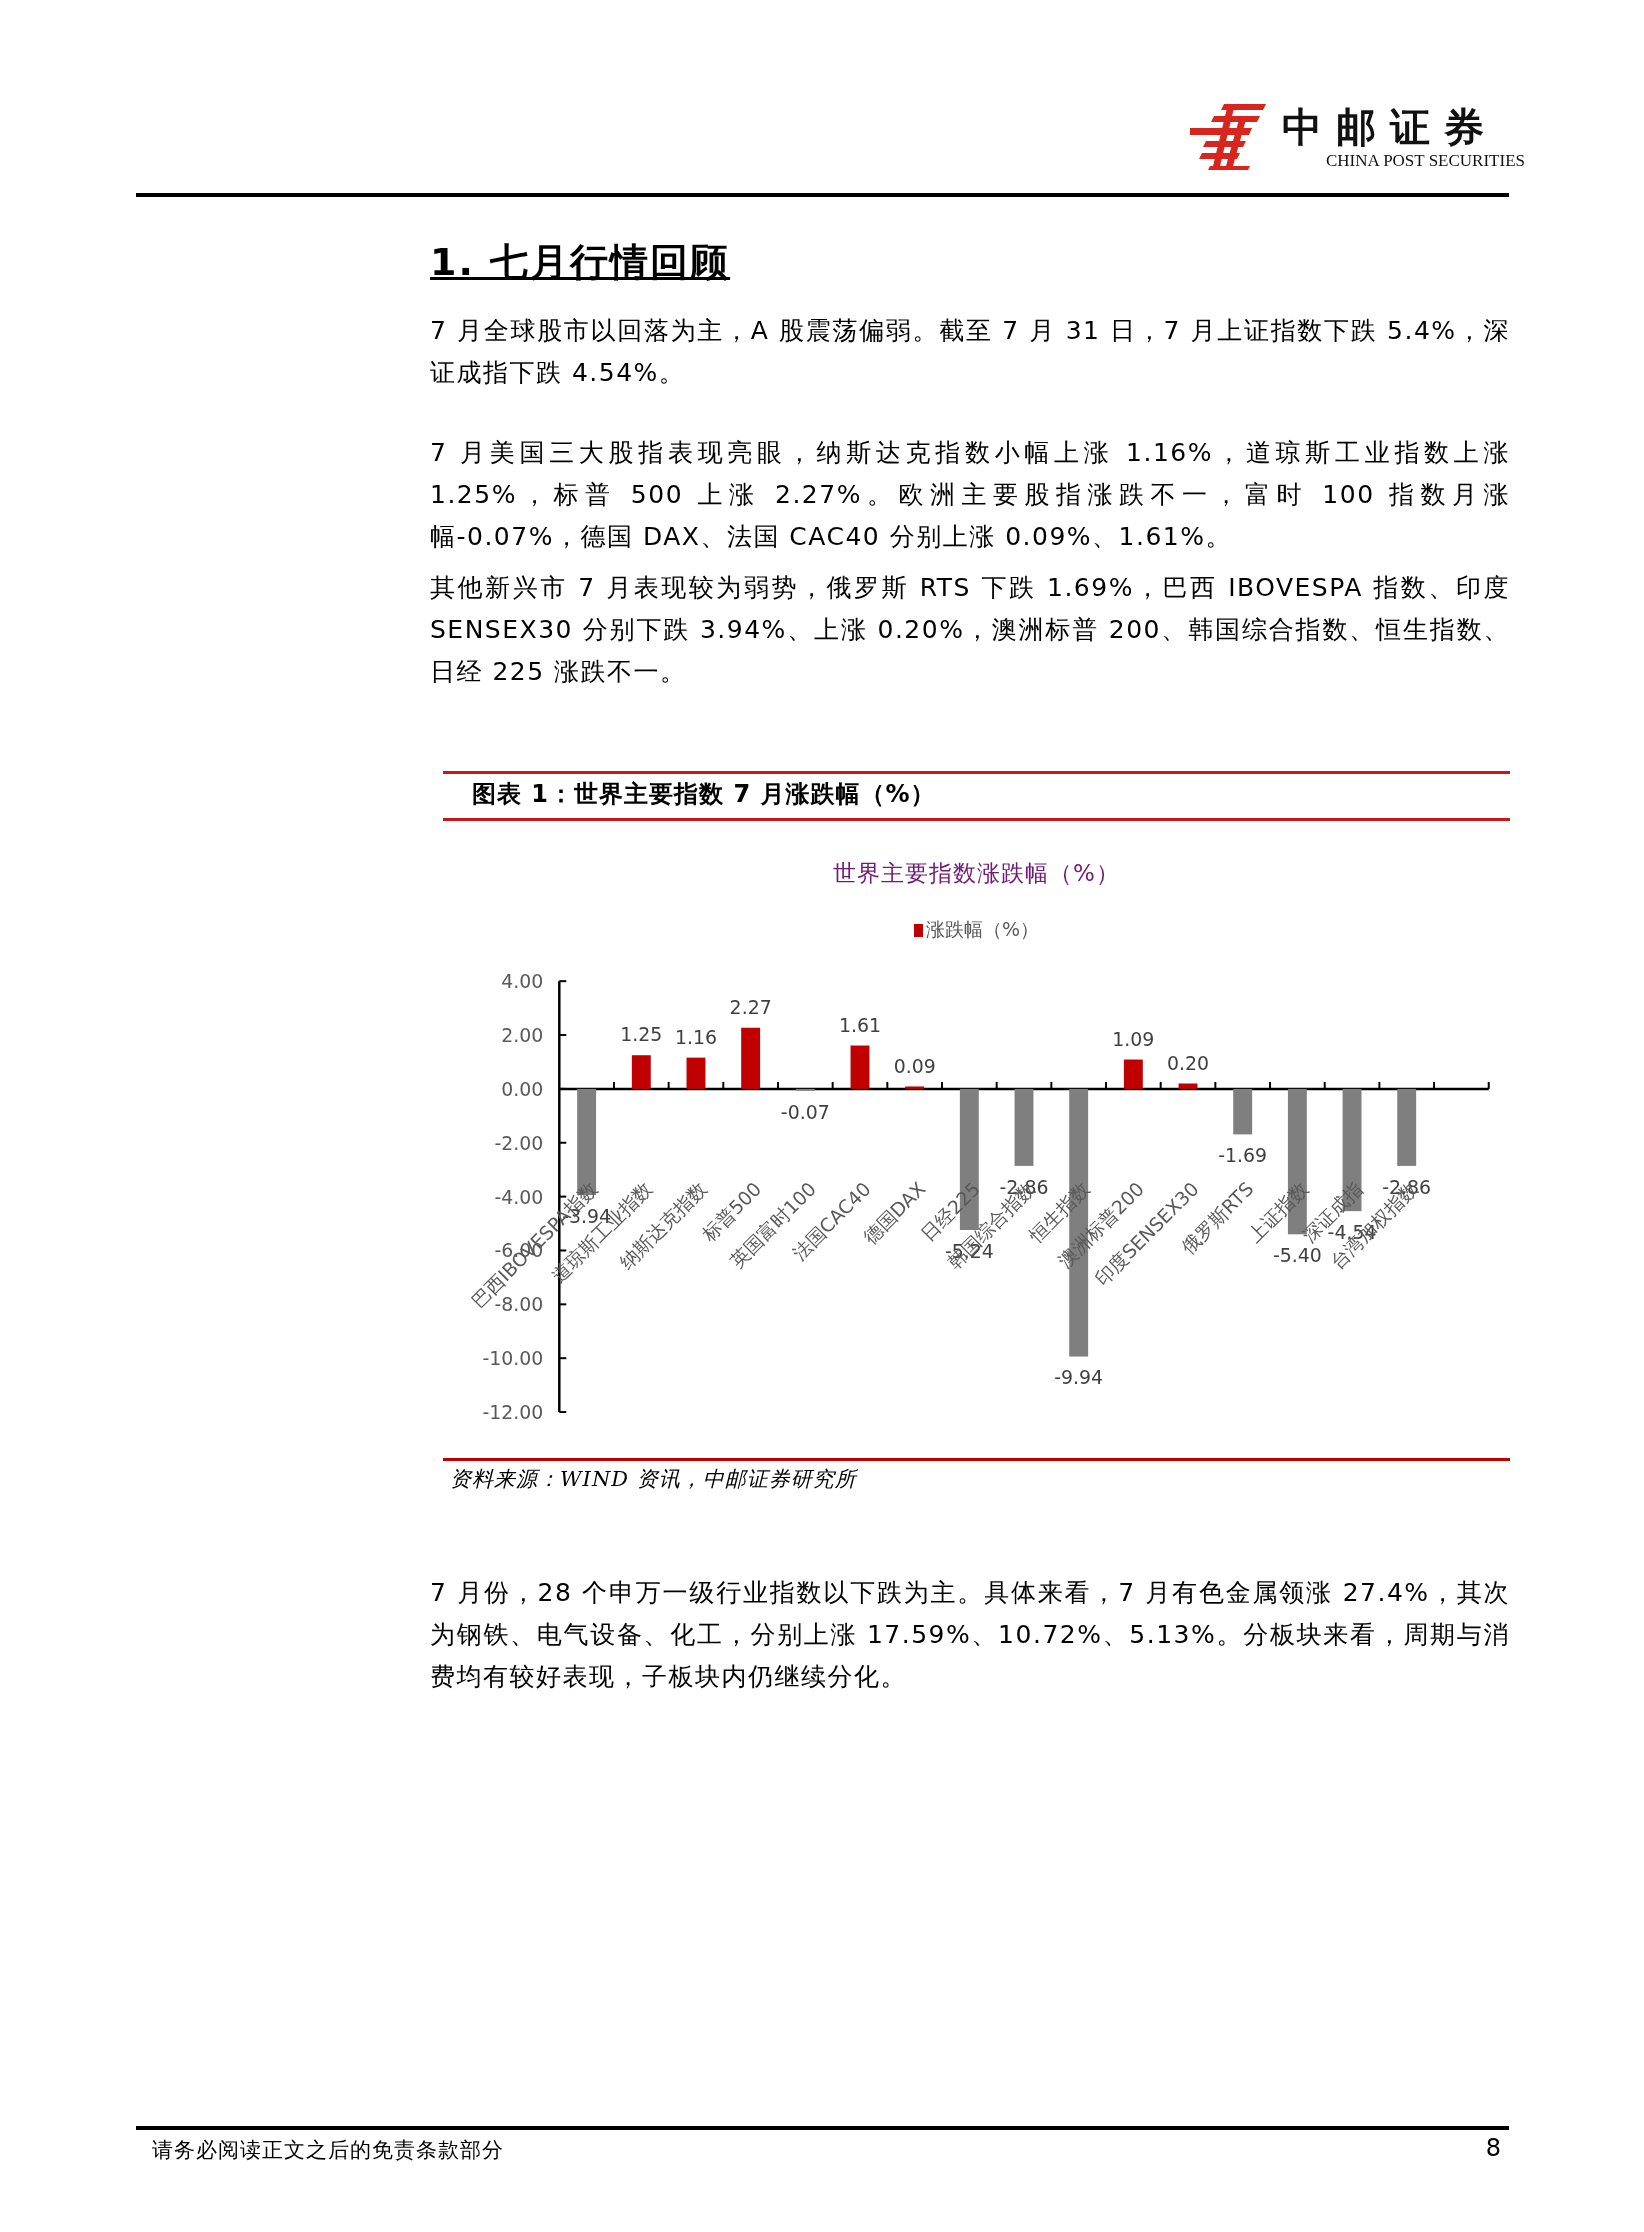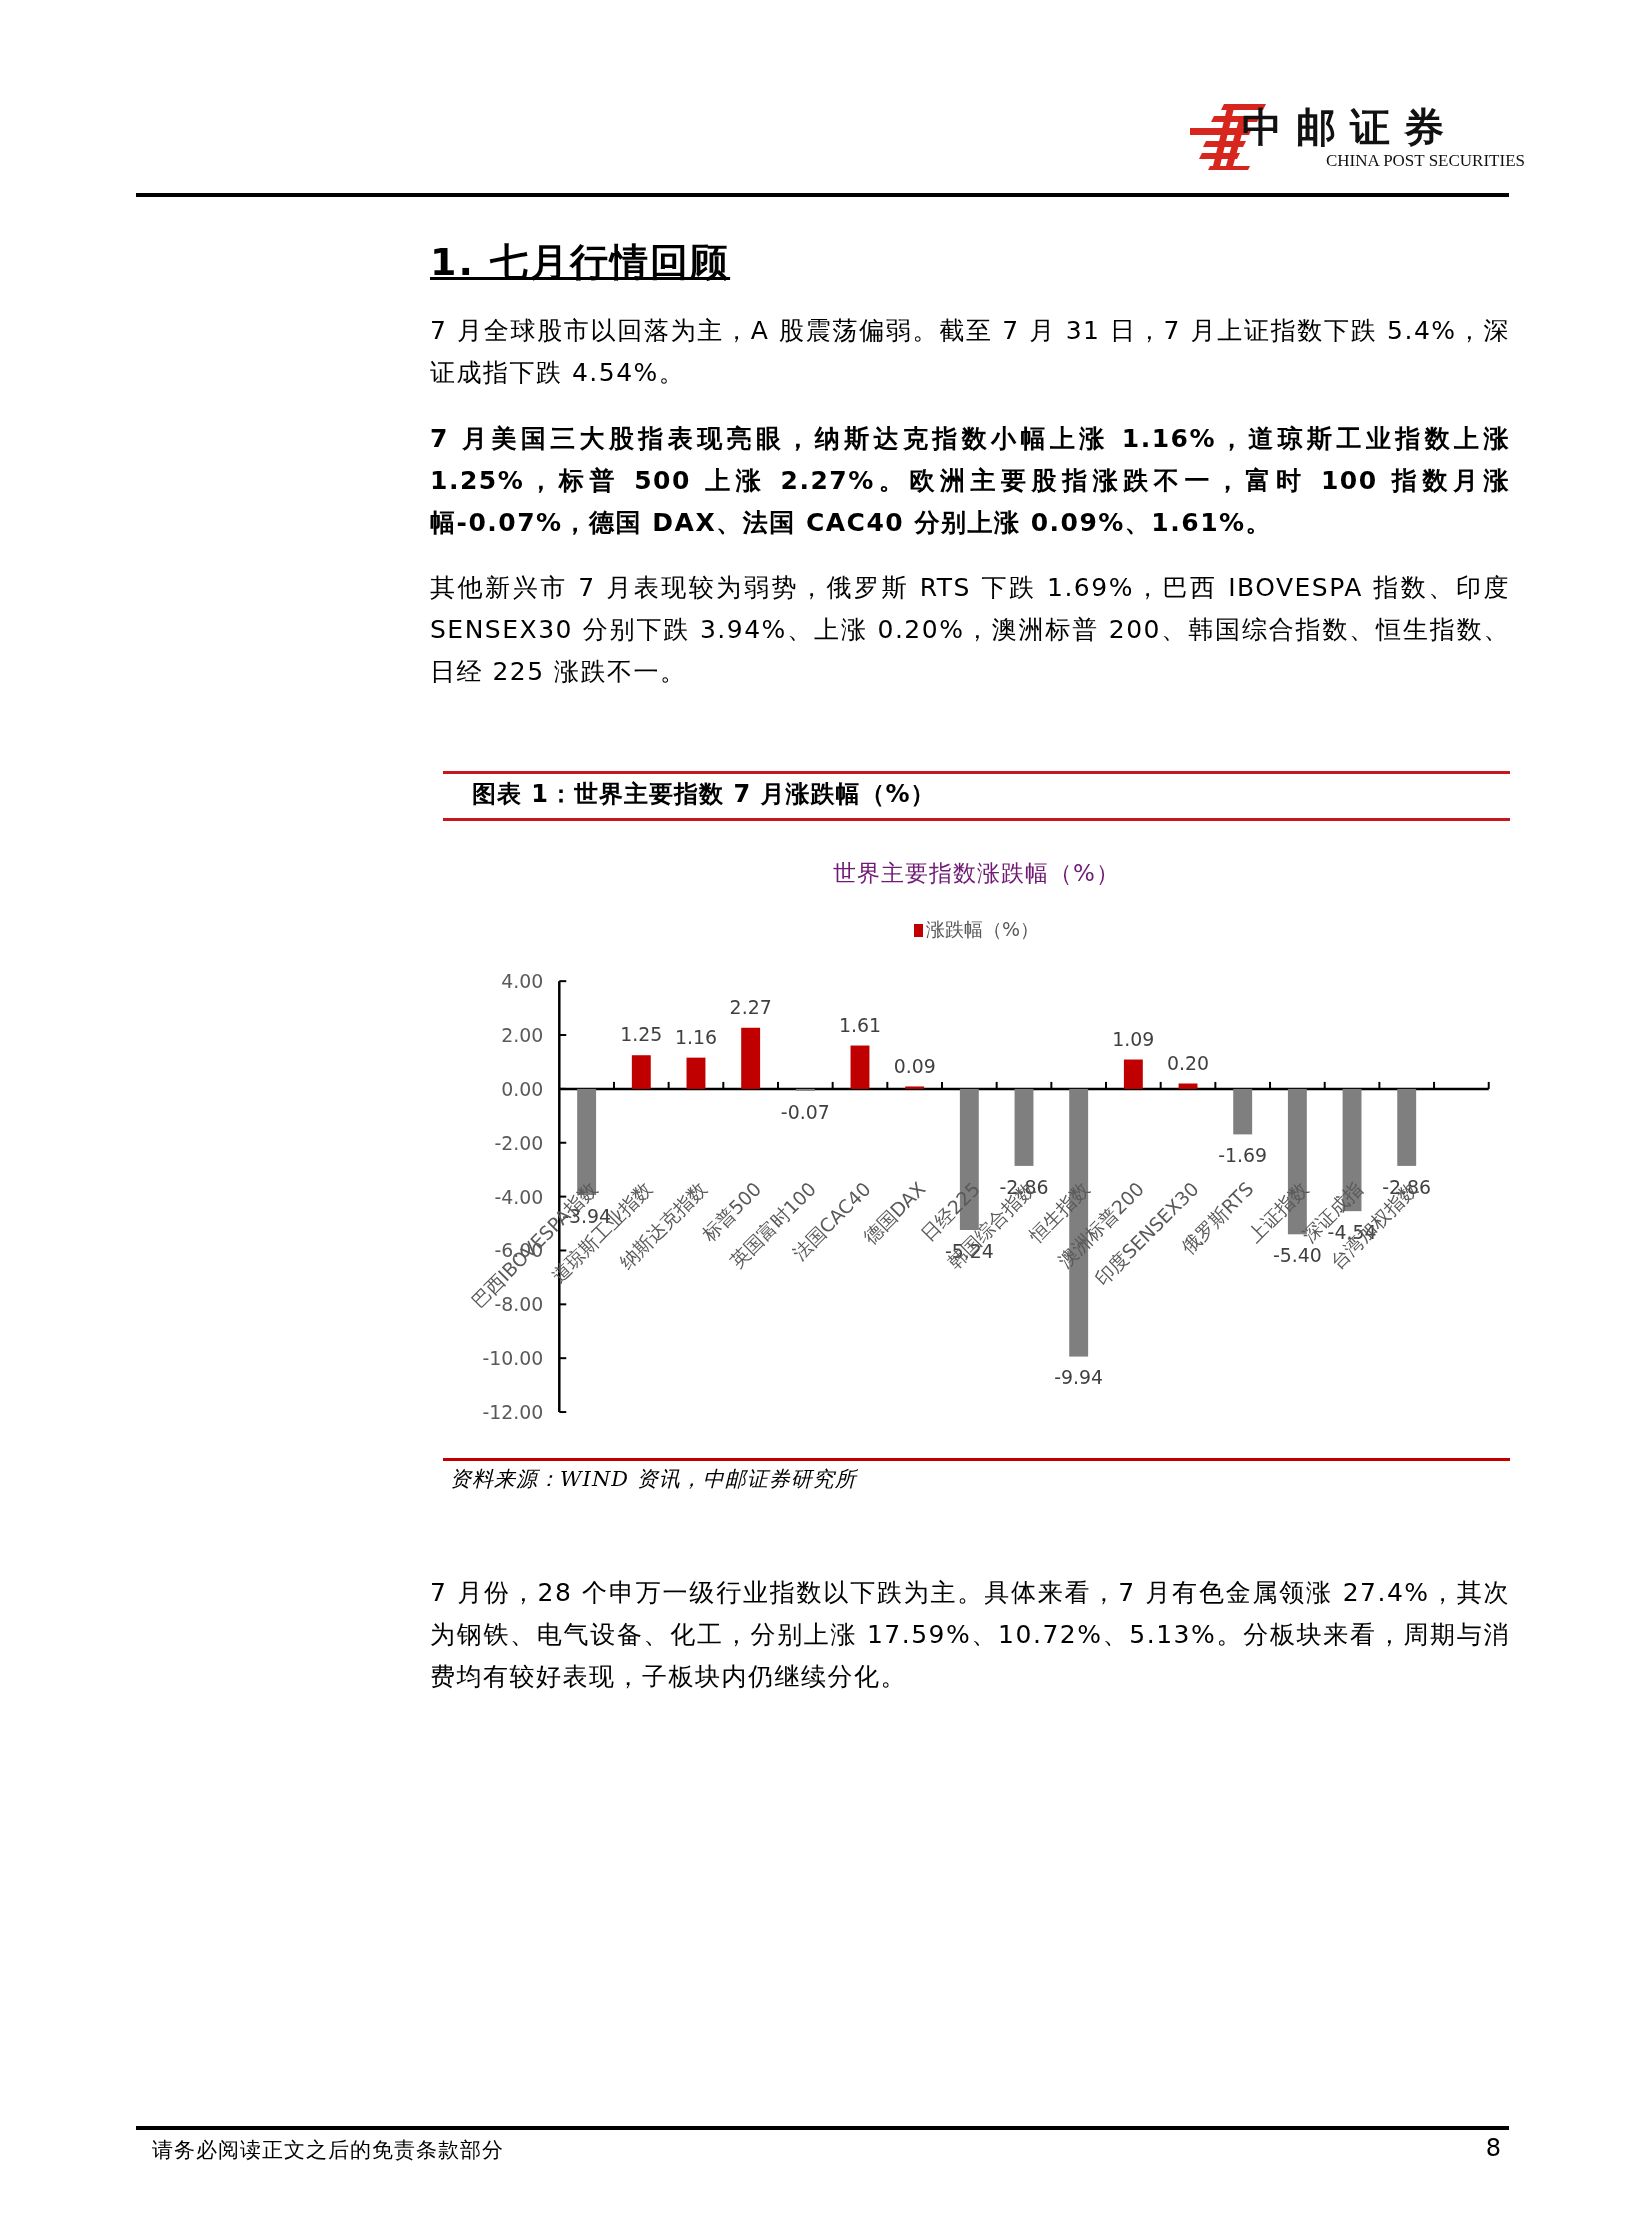--- a/index.html
+++ b/index.html
@@ -2,21 +2,21 @@
 <html><head>
 <meta charset="utf-8">
 <style>
   html, body { margin: 0; padding: 0; background: #ffffff; }
   body { width: 1645px; height: 2233px; position: relative; overflow: hidden;
          font-family: "DejaVu Sans", sans-serif; color: #000; }
   .abs { position: absolute; }
 
   
   .logo-mark { left: 1190px; top: 100px; width: 76px; height: 70px; }
-  .logo-cn { left: 1242px; top: 100px; font-family: "DejaVu Serif", serif; font-size: 40px; letter-spacing: 14px; color: #111; font-weight: bold; }
+  .logo-cn { left: 1282px; top: 100px; font-family: "DejaVu Serif", serif; font-size: 40px; letter-spacing: 14px; color: #111; font-weight: bold; }
   .logo-en { left: 1282px; top: 151px; font-family: "Liberation Serif", serif; font-size: 17px; color: #111; letter-spacing: 0px; margin-left: 44px; }
   .header-rule { left: 136px; top: 193px; width: 1373px; height: 4px; background: #000; }
 
   
   .h1 { left: 430px; top: 237px; font-size: 38px; font-weight: bold; letter-spacing: 2px; text-decoration: underline; }
   .para { left: 430px; width: 1080px; font-size: 25px; line-height: 42px; letter-spacing: 1.5px; text-align: justify; }
 
   
   .fig-rule { left: 443px; width: 1067px; height: 3px; background: #c8161d; }
   .fig-title { left: 472px; top: 778px; font-size: 24px; font-weight: bold; letter-spacing: 1px; }
@@ -48,21 +48,21 @@
     <polygon points="50,16 57,16 43,66 36,66"></polygon>
     <polygon points="20,66 60,66 58,70 18,70"></polygon>
   </g>
 </svg>
 <div class="abs logo-cn">中邮证券</div>
 <div class="abs logo-en">CHINA POST SECURITIES</div>
 <div class="abs header-rule"></div>
 
 <div class="abs h1">1. 七月行情回顾</div>
 <div class="abs para" style="top:310px;">7 月全球股市以回落为主，A 股震荡偏弱。截至 7 月 31 日，7 月上证指数下跌 5.4%，深证成指下跌 4.54%。</div>
-<div class="abs para" style="top:418px;font-weight:bold;">7 月美国三大股指表现亮眼，纳斯达克指数小幅上涨 1.16%，道琼斯工业指数上涨 1.25%，标普 500 上涨 2.27%。欧洲主要股指涨跌不一，富时 100 指数月涨幅-0.07%，德国 DAX、法国 CAC40 分别上涨 0.09%、1.61%。</div>
+<div class="abs para" style="top:432px;">7 月美国三大股指表现亮眼，纳斯达克指数小幅上涨 1.16%，道琼斯工业指数上涨 1.25%，标普 500 上涨 2.27%。欧洲主要股指涨跌不一，富时 100 指数月涨幅-0.07%，德国 DAX、法国 CAC40 分别上涨 0.09%、1.61%。</div>
 <div class="abs para" style="top:567px;">其他新兴市 7 月表现较为弱势，俄罗斯 RTS 下跌 1.69%，巴西 IBOVESPA 指数、印度 SENSEX30 分别下跌 3.94%、上涨 0.20%，澳洲标普 200、韩国综合指数、恒生指数、日经 225 涨跌不一。</div>
 
 <div class="abs fig-rule" style="top:771px;"></div>
 <div class="abs fig-title">图表 1：世界主要指数 7 月涨跌幅（%）</div>
 <div class="abs fig-rule" style="top:818px;"></div>
 
 <div class="abs chart-title">世界主要指数涨跌幅（%）</div>
 <div class="abs legend">
   <span class="legend-swatch"></span><span>涨跌幅（%）</span>
 </div>

